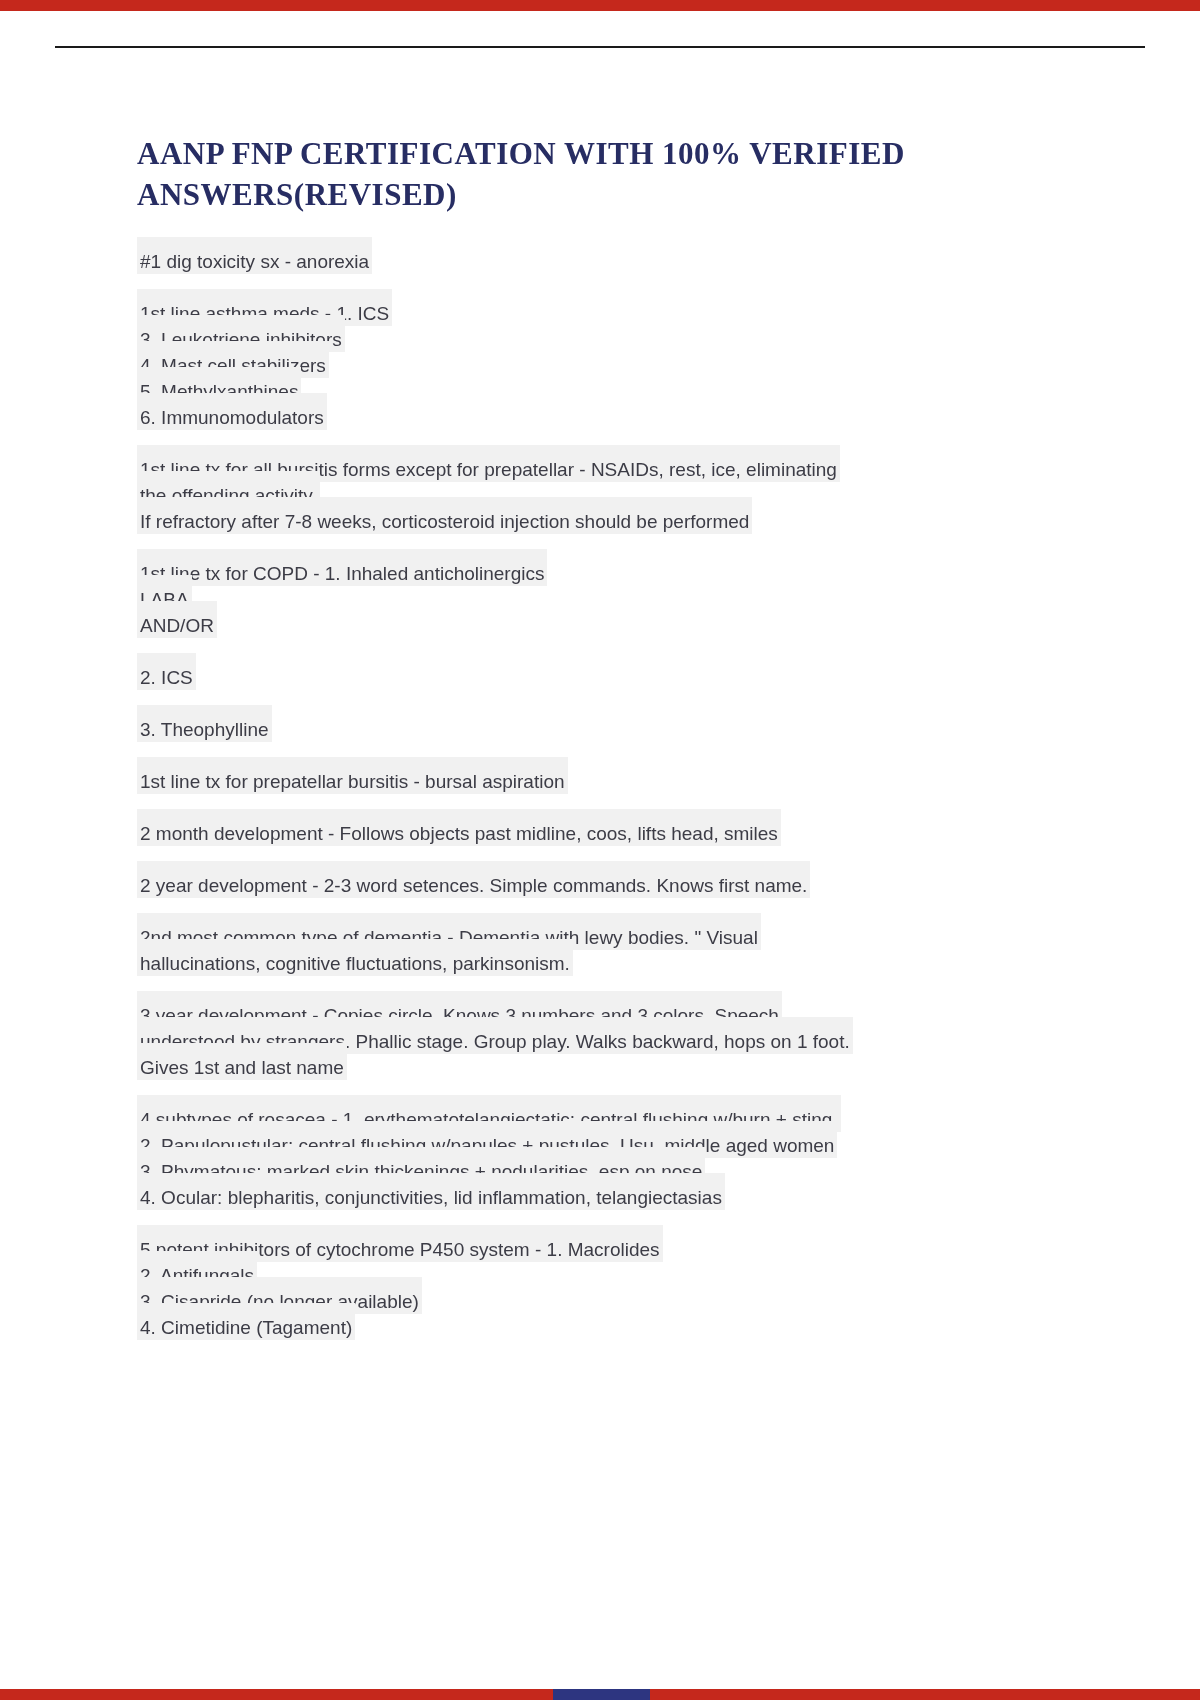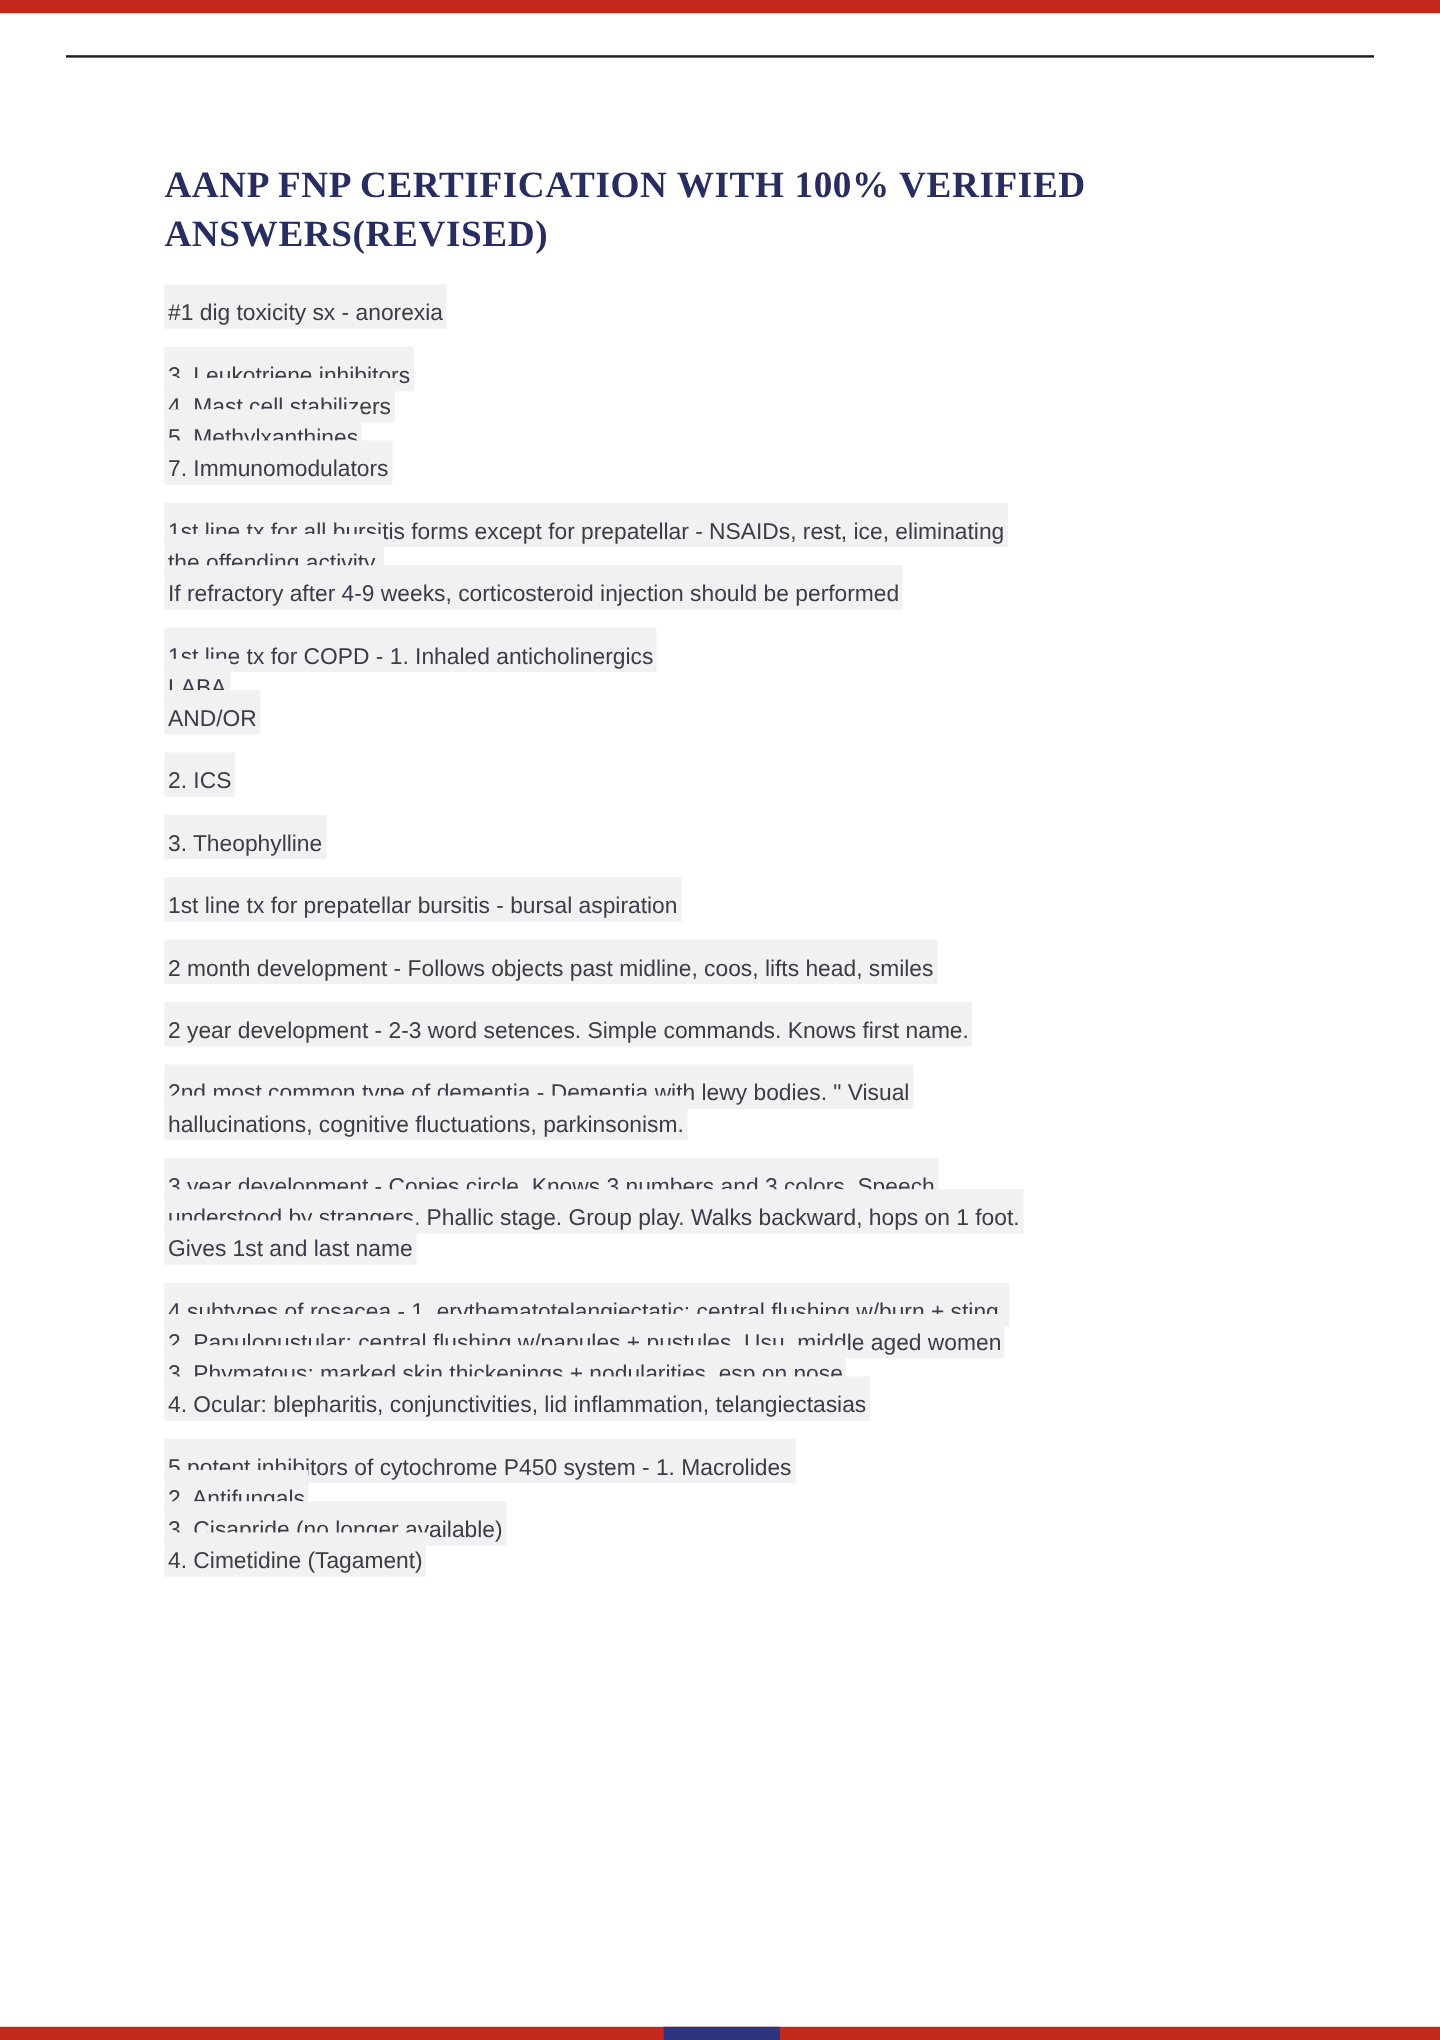--- a/index.html
+++ b/index.html
@@ -64,29 +64,30 @@
 <div class="frame-bar top"></div>
 <div class="top-rule"></div>
 
 <div class="content">
   <div class="doc-title">AANP FNP CERTIFICATION WITH 100% VERIFIED ANSWERS(REVISED)</div>
   <div class="doc-body">
       <div class="para">
         <div class="line"><span class="hl">#1 dig toxicity sx - anorexia</span></div>
       </div>
       <div class="para">
+        <div class="line"><span class="hl">1st line asthma meds - 1. ICS</span></div>
         <div class="line"><span class="hl">3. Leukotriene inhibitors</span></div>
         <div class="line"><span class="hl">4. Mast cell stabilizers</span></div>
         <div class="line"><span class="hl">5. Methylxanthines</span></div>
-        <div class="line"><span class="hl">7. Immunomodulators</span></div>
+        <div class="line"><span class="hl">6. Immunomodulators</span></div>
       </div>
       <div class="para">
         <div class="line"><span class="hl">1st line tx for all bursitis forms except for prepatellar - NSAIDs, rest, ice, eliminating</span></div>
         <div class="line"><span class="hl">the offending activity.</span></div>
-        <div class="line"><span class="hl">If refractory after 4-9 weeks, corticosteroid injection should be performed</span></div>
+        <div class="line"><span class="hl">If refractory after 7-8 weeks, corticosteroid injection should be performed</span></div>
       </div>
       <div class="para">
         <div class="line"><span class="hl">1st line tx for COPD - 1. Inhaled anticholinergics</span></div>
         <div class="line"><span class="hl">LABA</span></div>
         <div class="line"><span class="hl">AND/OR</span></div>
       </div>
       <div class="para">
         <div class="line"><span class="hl">2. ICS</span></div>
       </div>
       <div class="para">

